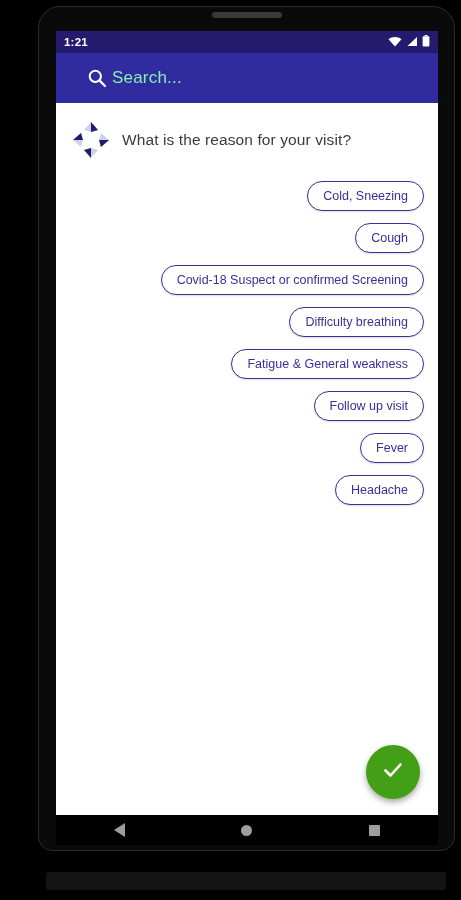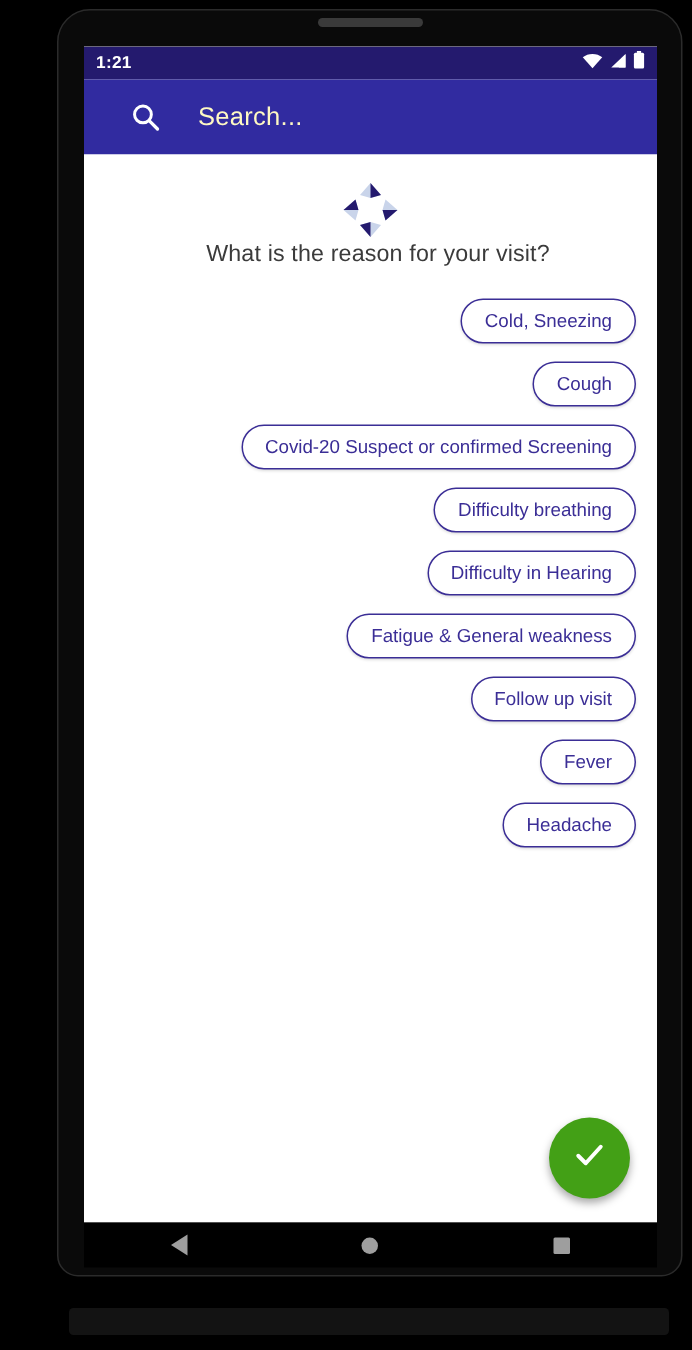--- a/index.html
+++ b/index.html
@@ -98,39 +98,38 @@
   }
   .search-icon-wrap {
     width: 22px;
     height: 22px;
     display: flex;
     align-items: center;
     justify-content: center;
     flex: none;
   }
   .search-placeholder {
-    margin-left: 24px;
-    color: #fef9c3;
+    margin-left: 4px;
+    color: #86efac;
     font-size: 17px;
     letter-spacing: 0.2px;
   }
 
   
   .content {
     position: relative;
     height: 712px;
     background: #ffffff;
     overflow: hidden;
   }
 
   .question-row {
     display: flex;
     align-items: center;
     padding: 16px 14px 6px 14px;
-    flex-direction: column;
   }
   .brand-logo {
     width: 42px;
     height: 42px;
     flex: none;
   }
   .question-text {
     margin-left: 10px;
     color: #3b3b3b;
     font-size: 15.5px;
@@ -269,23 +268,22 @@
             <path d="M3 21 L11 14 L13 21 L11 28 Z" fill="#c9d4ea"></path>
             <path d="M3 21 L11 14 L13 21 Z" fill="#241a6e"></path>
           </svg>
         </span>
         <span class="question-text">What is the reason for your visit?</span>
       </div>
 
       <div class="chips">
         <span class="chip">Cold, Sneezing</span>
         <span class="chip">Cough</span>
-        <span class="chip">Covid-20 Suspect or confirmed Screening</span>
+        <span class="chip">Covid-18 Suspect or confirmed Screening</span>
         <span class="chip">Difficulty breathing</span>
-        <span class="chip">Difficulty in Hearing</span>
         <span class="chip">Fatigue &amp; General weakness</span>
         <span class="chip">Follow up visit</span>
         <span class="chip">Fever</span>
         <span class="chip">Headache</span>
       </div>
 
       <div class="fab">
         <span>
           <svg width="26" height="26" viewBox="0 0 26 26">
             <polyline points="5.5,13.5 10.5,18.5 20.5,7.5" fill="none" stroke="#ffffff" stroke-width="2.6" stroke-linecap="round" stroke-linejoin="round"></polyline>

